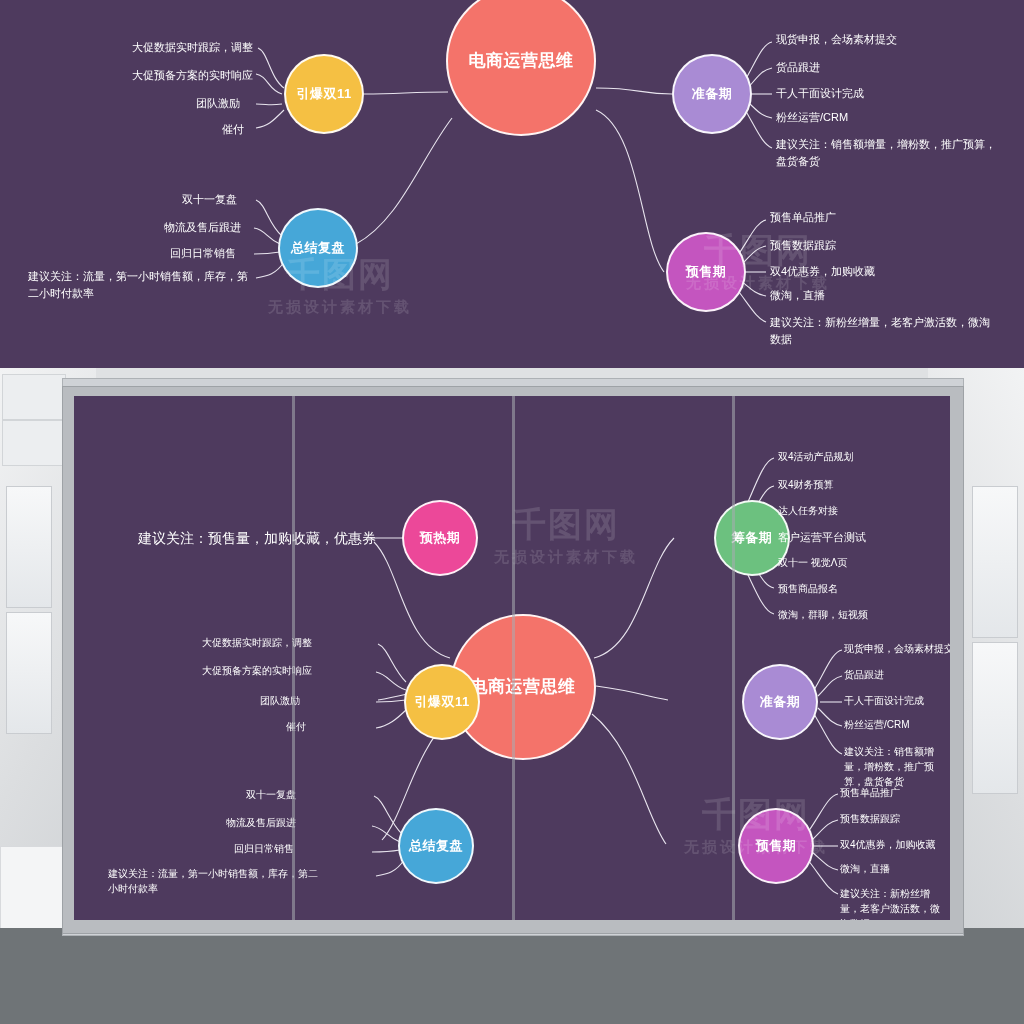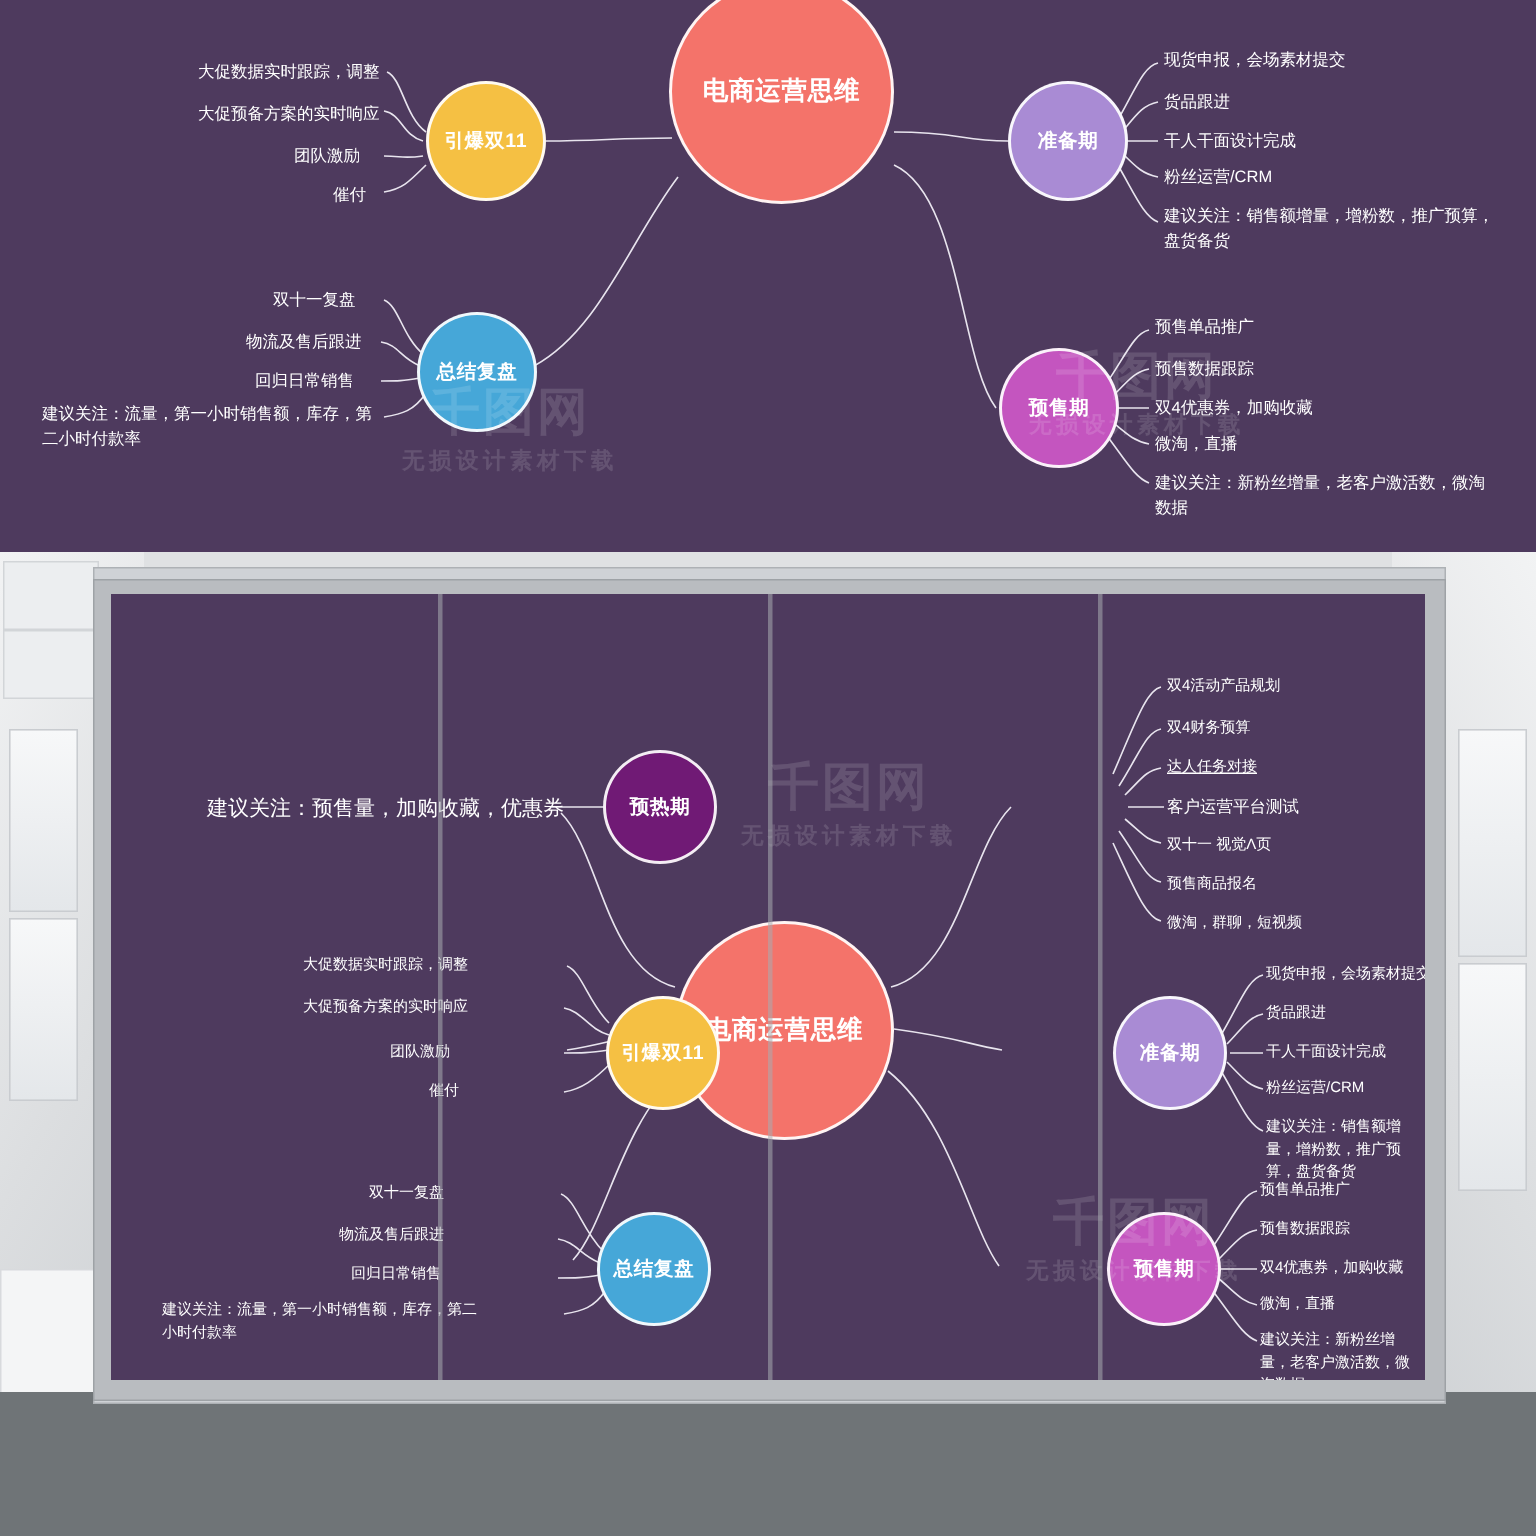--- a/index.html
+++ b/index.html
@@ -198,23 +198,26 @@
           <path d="M328,438 C314,424 310,404 300,400"></path>
           <path d="M326,446 C312,440 310,432 298,430"></path>
           <path d="M326,454 C314,456 310,456 298,456"></path>
           <path d="M330,464 C322,476 314,478 302,480"></path>
         </svg>
 
         <div class="node" style="left:376px;top:218px;width:146px;height:146px;background:#f4736a;font-size:17px;">
           <span>电商运营思维</span>
         </div>
 
+        <div class="node" style="left:640px;top:104px;width:76px;height:76px;background:#6cc17f;font-size:13px;">
+          <span>筹备期</span>
+        </div>
         <div class="leaf" style="left:704px;top:54px;font-size:10px;">双4活动产品规划</div>
         <div class="leaf" style="left:704px;top:82px;font-size:10px;">双4财务预算</div>
-        <div class="leaf" style="left:704px;top:108px;font-size:10px;text-decoration:underline;">达人任务对接</div>
+        <div class="leaf" style="left:704px;top:108px;font-size:10px;">达人任务对接</div>
         <div class="leaf" style="left:704px;top:134px;font-size:11px;text-align:right;">客户运营平台测试</div>
         <div class="leaf" style="left:704px;top:160px;font-size:10px;">双十一 视觉Λ页</div>
         <div class="leaf" style="left:704px;top:186px;font-size:10px;">预售商品报名</div>
         <div class="leaf" style="left:704px;top:212px;font-size:10px;text-align:center;">微淘，群聊，短视频</div>
 
         <div class="node" style="left:668px;top:268px;width:76px;height:76px;background:#a98bd4;font-size:13px;">
           <span>准备期</span>
         </div>
         <div class="leaf" style="left:770px;top:246px;font-size:10px;">现货申报，会场素材提交</div>
         <div class="leaf" style="left:770px;top:272px;font-size:10px;">货品跟进</div>
@@ -224,21 +227,21 @@
 
         <div class="node" style="left:664px;top:412px;width:76px;height:76px;background:#c455bf;font-size:13px;">
           <span>预售期</span>
         </div>
         <div class="leaf" style="left:766px;top:390px;font-size:10px;">预售单品推广</div>
         <div class="leaf" style="left:766px;top:416px;font-size:10px;">预售数据跟踪</div>
         <div class="leaf" style="left:766px;top:442px;font-size:10px;">双4优惠券，加购收藏</div>
         <div class="leaf" style="left:766px;top:466px;font-size:10px;">微淘，直播</div>
         <div class="leaf wrap" style="left:766px;top:490px;width:108px;font-size:10px;line-height:1.5;">建议关注：新粉丝增量，老客户激活数，微淘数据</div>
 
-        <div class="node" style="left:328px;top:104px;width:76px;height:76px;background:#701a75;font-size:13px;">
+        <div class="node" style="left:328px;top:104px;width:76px;height:76px;background:#ec4899;font-size:13px;">
           <span>预热期</span>
         </div>
         <div class="leaf" style="left:64px;top:134px;font-size:14px;">建议关注：预售量，加购收藏，优惠券</div>
 
         <div class="node" style="left:330px;top:268px;width:76px;height:76px;background:#f5c043;font-size:13px;">
           <span>引爆双11</span>
         </div>
         <div class="leaf" style="left:128px;top:240px;font-size:10px;">大促数据实时跟踪，调整</div>
         <div class="leaf" style="left:128px;top:268px;font-size:10px;">大促预备方案的实时响应</div>
         <div class="leaf" style="left:186px;top:298px;font-size:10px;">团队激励</div>

